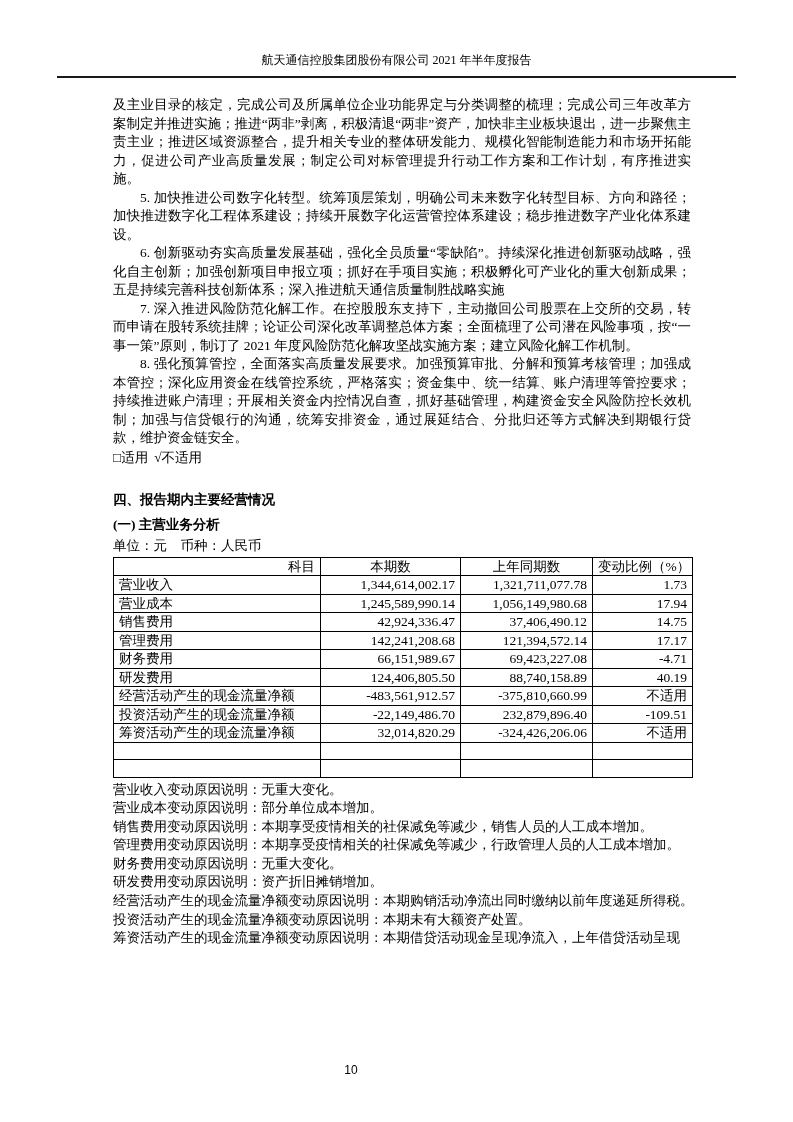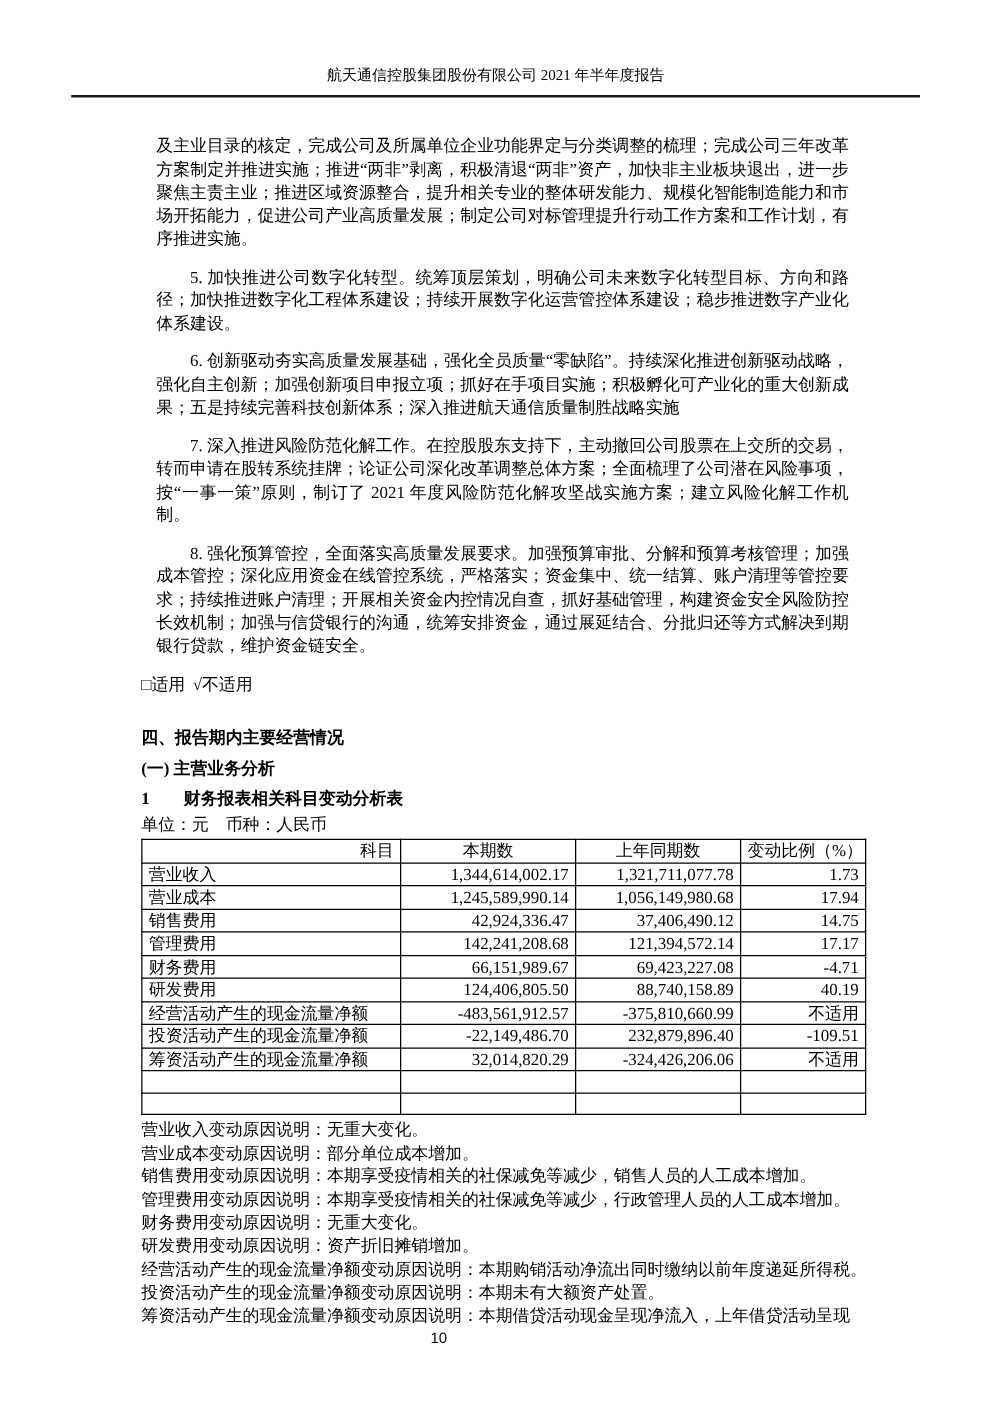--- a/index.html
+++ b/index.html
@@ -14,21 +14,21 @@
 
   .page-header {
     position: absolute; top: 52px; left: 57px; width: 679px;
     text-align: center; font-size: 12px; line-height: 16px;
     padding-bottom: 8px; border-bottom: 2px solid #1a1a1a;
   }
 
   .content { position: absolute; top: 96px; left: 113px; width: 578px; }
 
   .para {
-    margin: 12px; font-size: 13.5px; line-height: 18.5px;
+    margin: 0; font-size: 13.5px; line-height: 18.5px;
     text-align: justify; word-break: break-all;
   }
   .para.indent { text-indent: 27px; }
 
   .major-heading {
     margin: 16px 0 0 0; font-size: 13.5px; line-height: 19px;
     font-weight: bold; text-align: justify; word-break: break-all;
   }
   .applicability { font-size: 13.5px; line-height: 19px; }
   .applicability .opt1 { margin-right: 6px; }
@@ -85,21 +85,20 @@
     <p class="para indent">7. 深入推进风险防范化解工作。在控股股东支持下，主动撤回公司股票在上交所的交易，转而申请在股转系统挂牌；论证公司深化改革调整总体方案；全面梳理了公司潜在风险事项，按“一事一策”原则，制订了 2021 年度风险防范化解攻坚战实施方案；建立风险化解工作机制。</p>
     <p class="para indent">8. 强化预算管控，全面落实高质量发展要求。加强预算审批、分解和预算考核管理；加强成本管控；深化应用资金在线管控系统，严格落实；资金集中、统一结算、账户清理等管控要求；持续推进账户清理；开展相关资金内控情况自查，抓好基础管理，构建资金安全风险防控长效机制；加强与信贷银行的沟通，统筹安排资金，通过展延结合、分批归还等方式解决到期银行贷款，维护资金链安全。</p>
 
 
     <div class="applicability">
       <span class="opt1"><span>□</span><span>适用</span></span><span><span>√</span><span>不适用</span></span>
     </div>
 
     <p class="section-heading">四、报告期内主要经营情况</p>
     <p class="subsection-heading">(一) 主营业务分析</p>
-    <p class="item-heading"><span class="item-num">1</span><span>财务报表相关科目变动分析表</span></p>
 
     <div class="unit-line">单位：元　币种：人民币</div>
 
     <table class="ftable">
       <colgroup>
         <col style="width:207px">
           <col style="width:140px">
           <col style="width:132px">
           <col style="width:100px">
       </colgroup>

